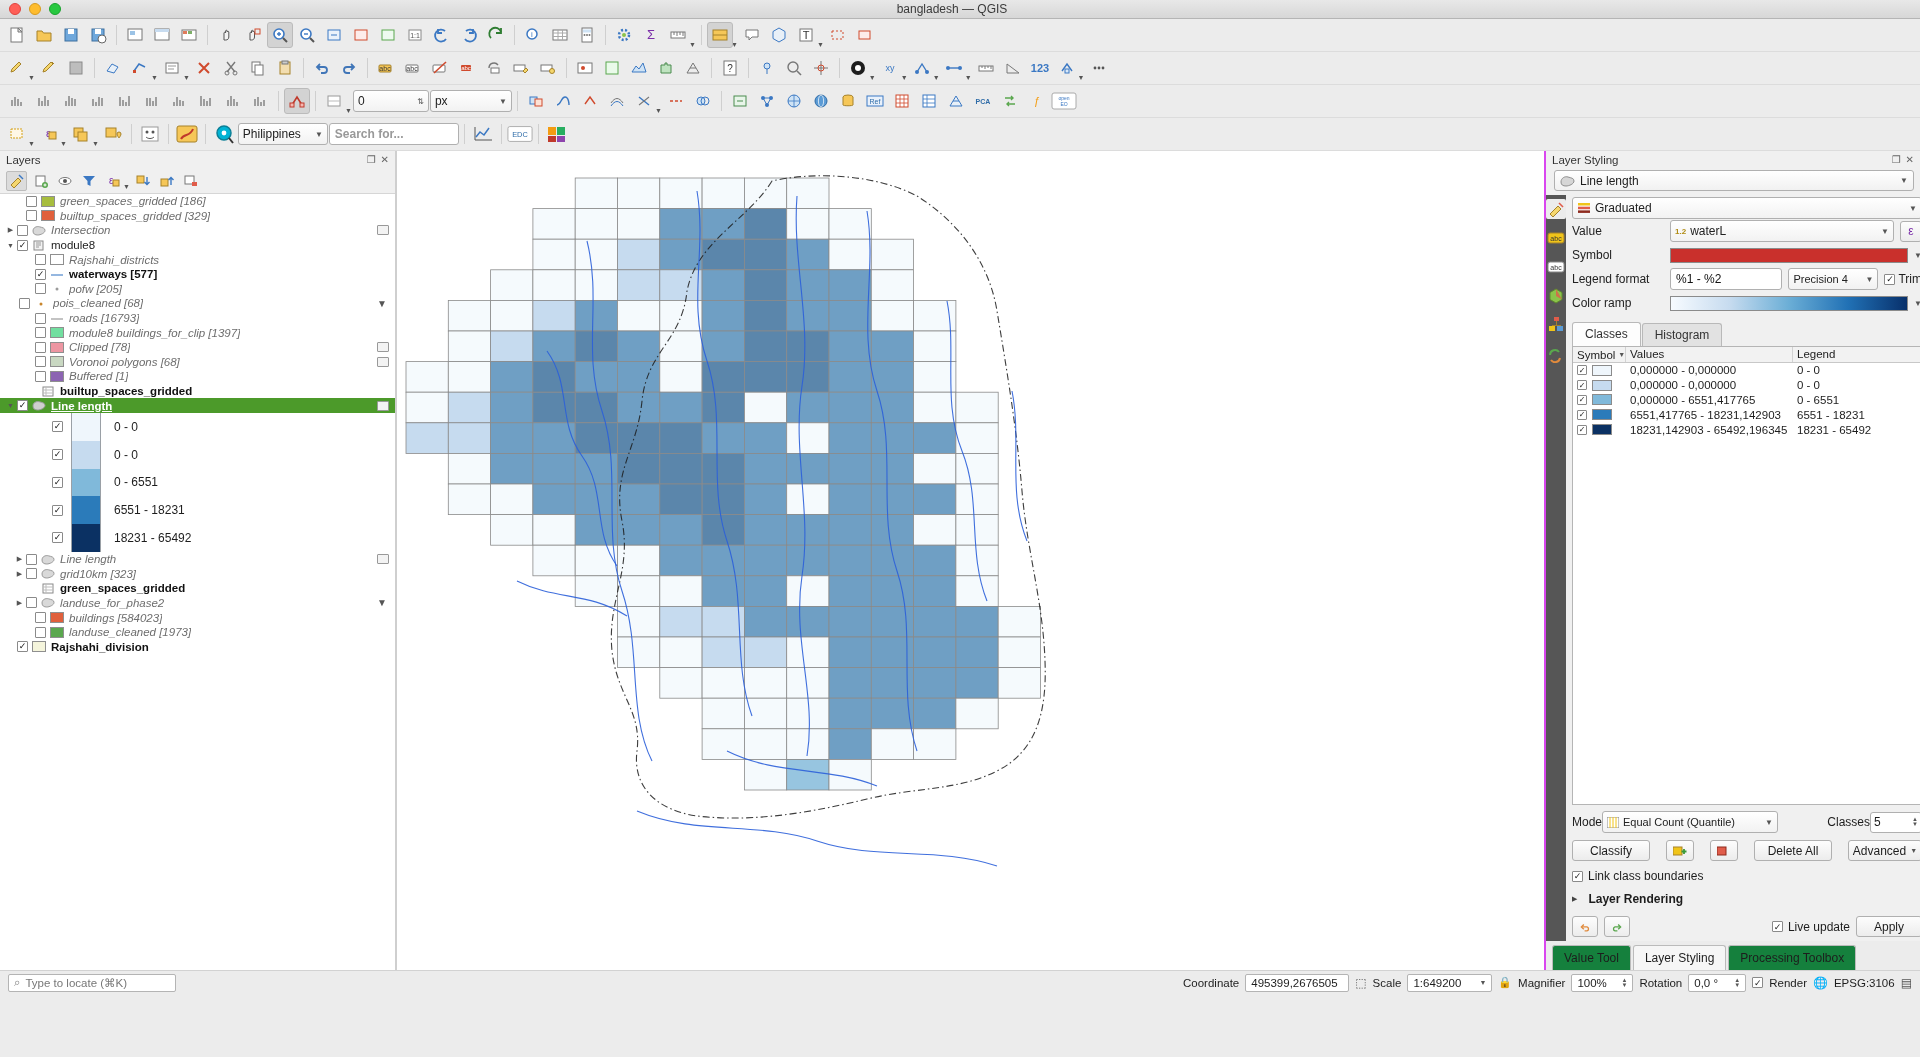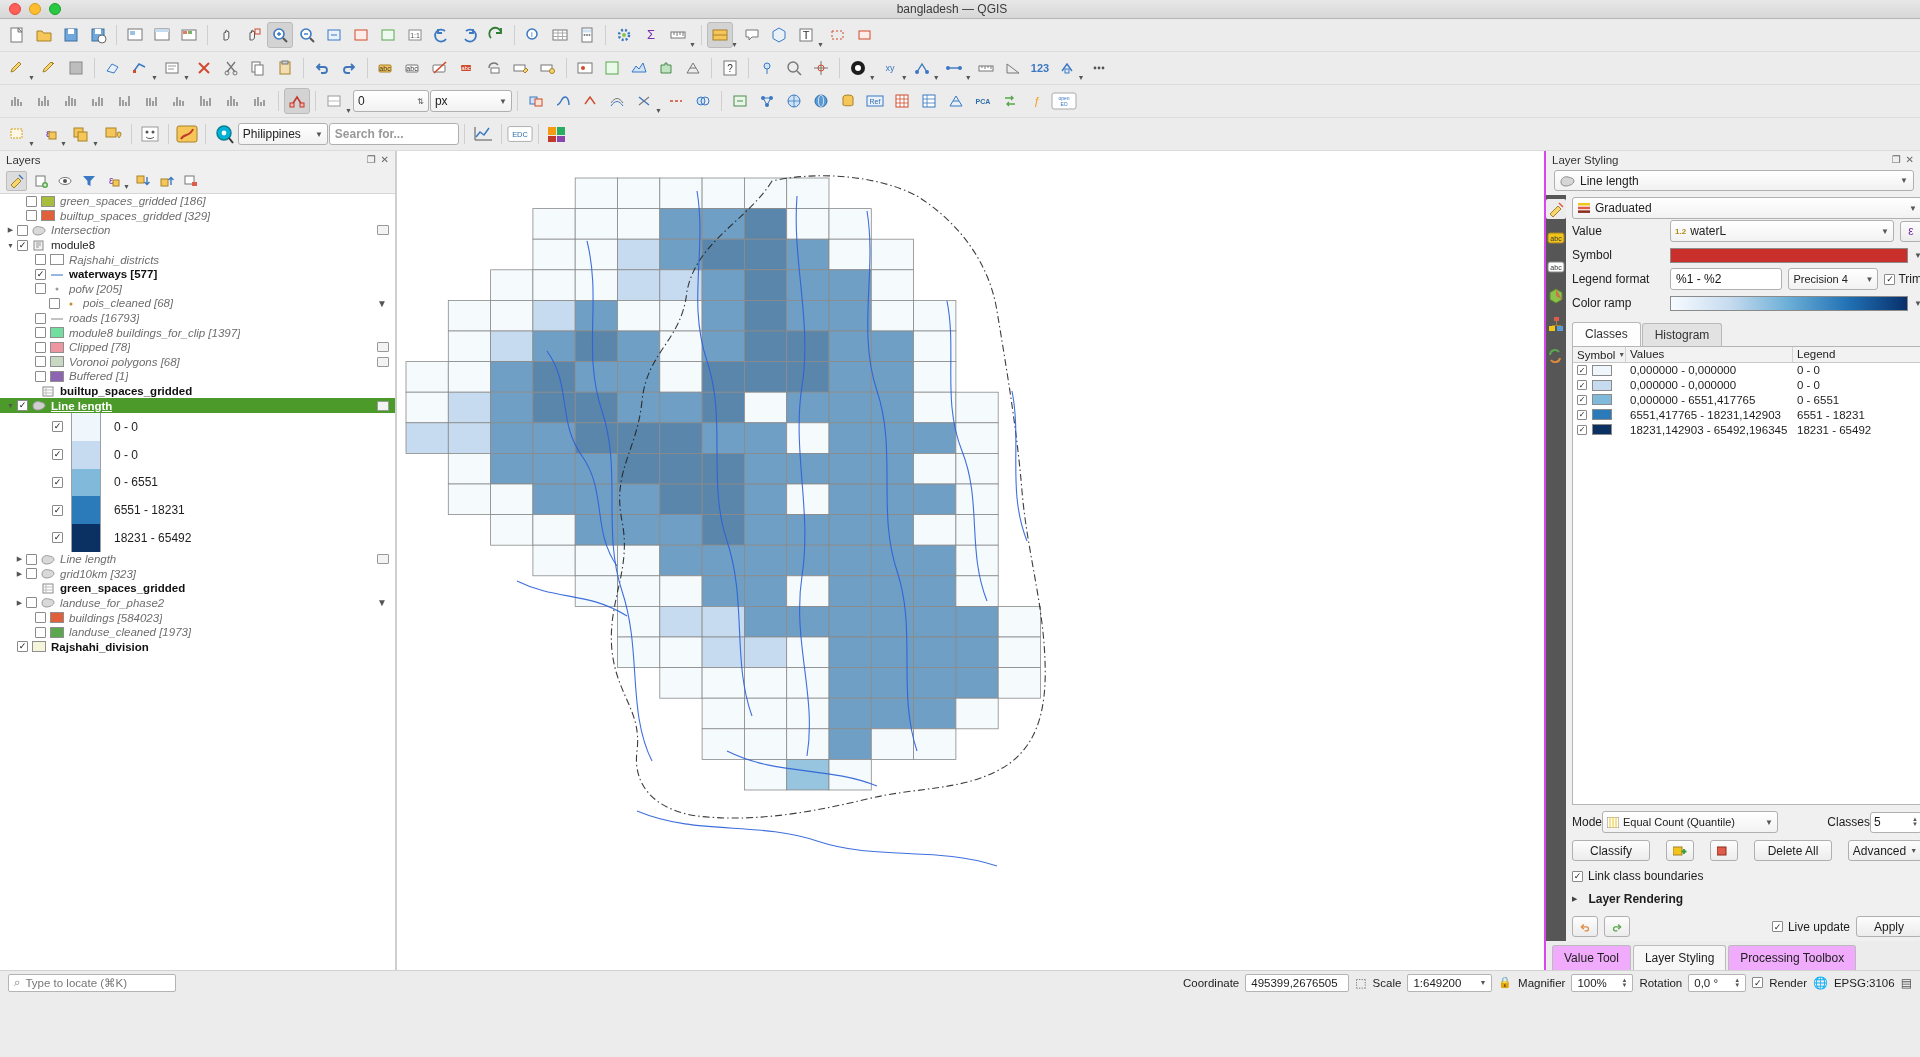--- a/index.html
+++ b/index.html
@@ -118,21 +118,21 @@
   .btn {
     height:21px; border:1px solid #b0b0b0; background:linear-gradient(#fdfdfd,#ececec);
     border-radius:3px; display:inline-flex; align-items:center; justify-content:center;
     padding:0 10px; font-size:12px; color:#1d1d1d;
   }
   .btn.sm { padding:0 6px; }
   .spin { height:21px; border:1px solid #b0b0b0; background:#fff; border-radius:3px;
           display:flex; align-items:center; padding:0 3px; font-size:12px; }
   .spin .arrows { display:flex; flex-direction:column; margin-left:auto; font-size:6px; color:#555; line-height:5px;}
   .bottom-tabs { display:flex; gap:2px; padding:4px 0 0 6px; background:#ececec;}
-  .btab { padding:5px 11px; font-size:12px; background:#f0abfc; border:1px solid #bbb;
+  .btab { padding:5px 11px; font-size:12px; background:#15803d; border:1px solid #bbb;
           border-bottom:none; border-radius:3px 3px 0 0;}
   .btab.active { background:#f6f6f6; }
   
   .statusbar {
     height:24px; background:#ececec; border-top:1px solid #d2d2d2;
     display:flex; align-items:center; font-size:11.5px; gap:6px; padding:0 8px;
   }
   .st-in { height:18px; border:1px solid #b4b4b4; background:#fff; border-radius:2px;
            display:flex; align-items:center; padding:0 5px; font-size:11.5px;}
   .ck2 { width:11px;height:11px;border:1px solid #8a8a8a;background:#fff;border-radius:1px;
@@ -991,21 +991,21 @@
           <span class="lname bold">waterways [577]</span>
         </div>
         <div class="lrow" style="padding-left:22px">
           <span class="expander"></span>
           <span class="ckb"></span>
           <svg class="symb" viewBox="0 0 14 11">
             <circle cx="7" cy="6" r="1.5" fill="#9b9b9b"></circle>
           </svg>
           <span class="lname ital">pofw [205]</span>
         </div>
-        <div class="lrow" style="padding-left:36px">
+        <div class="lrow" style="padding-left:6px">
           <span class="expander"></span>
           <span class="ckb"></span>
           <svg class="symb" viewBox="0 0 14 11">
             <circle cx="7" cy="6" r="1.5" fill="#c8862d"></circle>
           </svg>
           <span class="lname ital">pois_cleaned [68]</span>
           <span style="margin-left:auto;margin-right:8px;color:#555;font-size:10px;">▼</span>
         </div>
         <div class="lrow" style="padding-left:22px">
           <span class="expander"></span>

